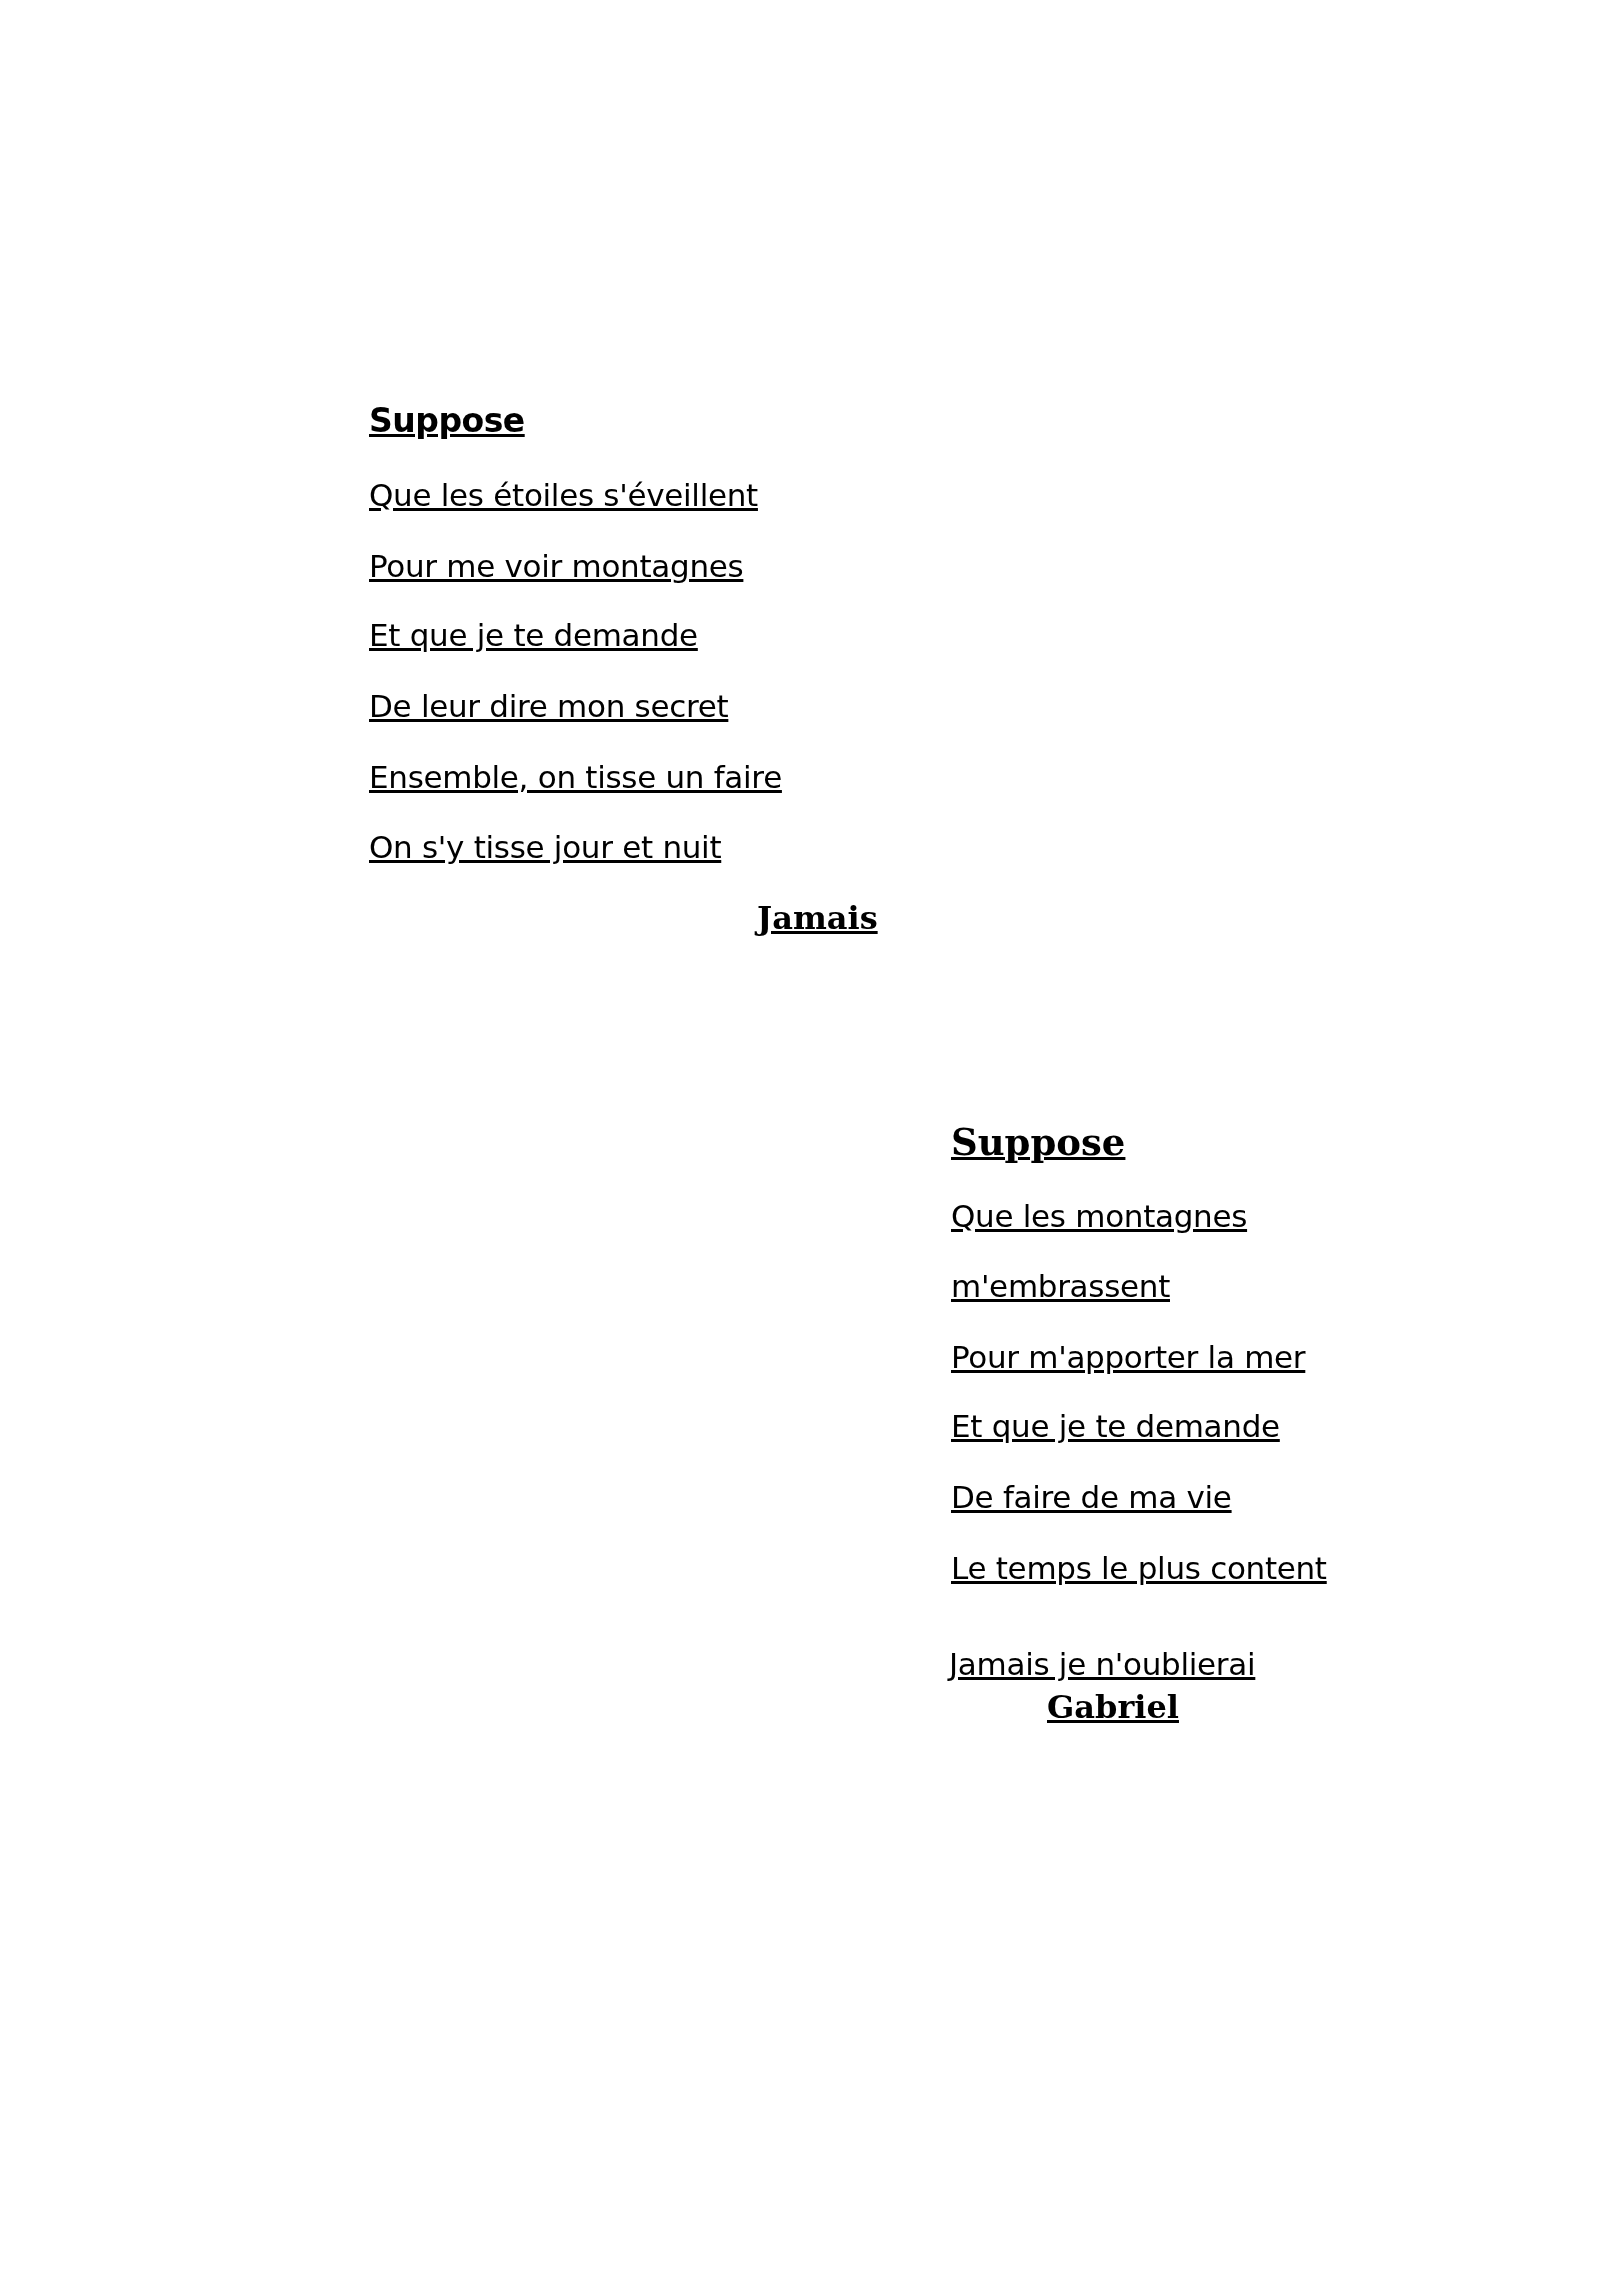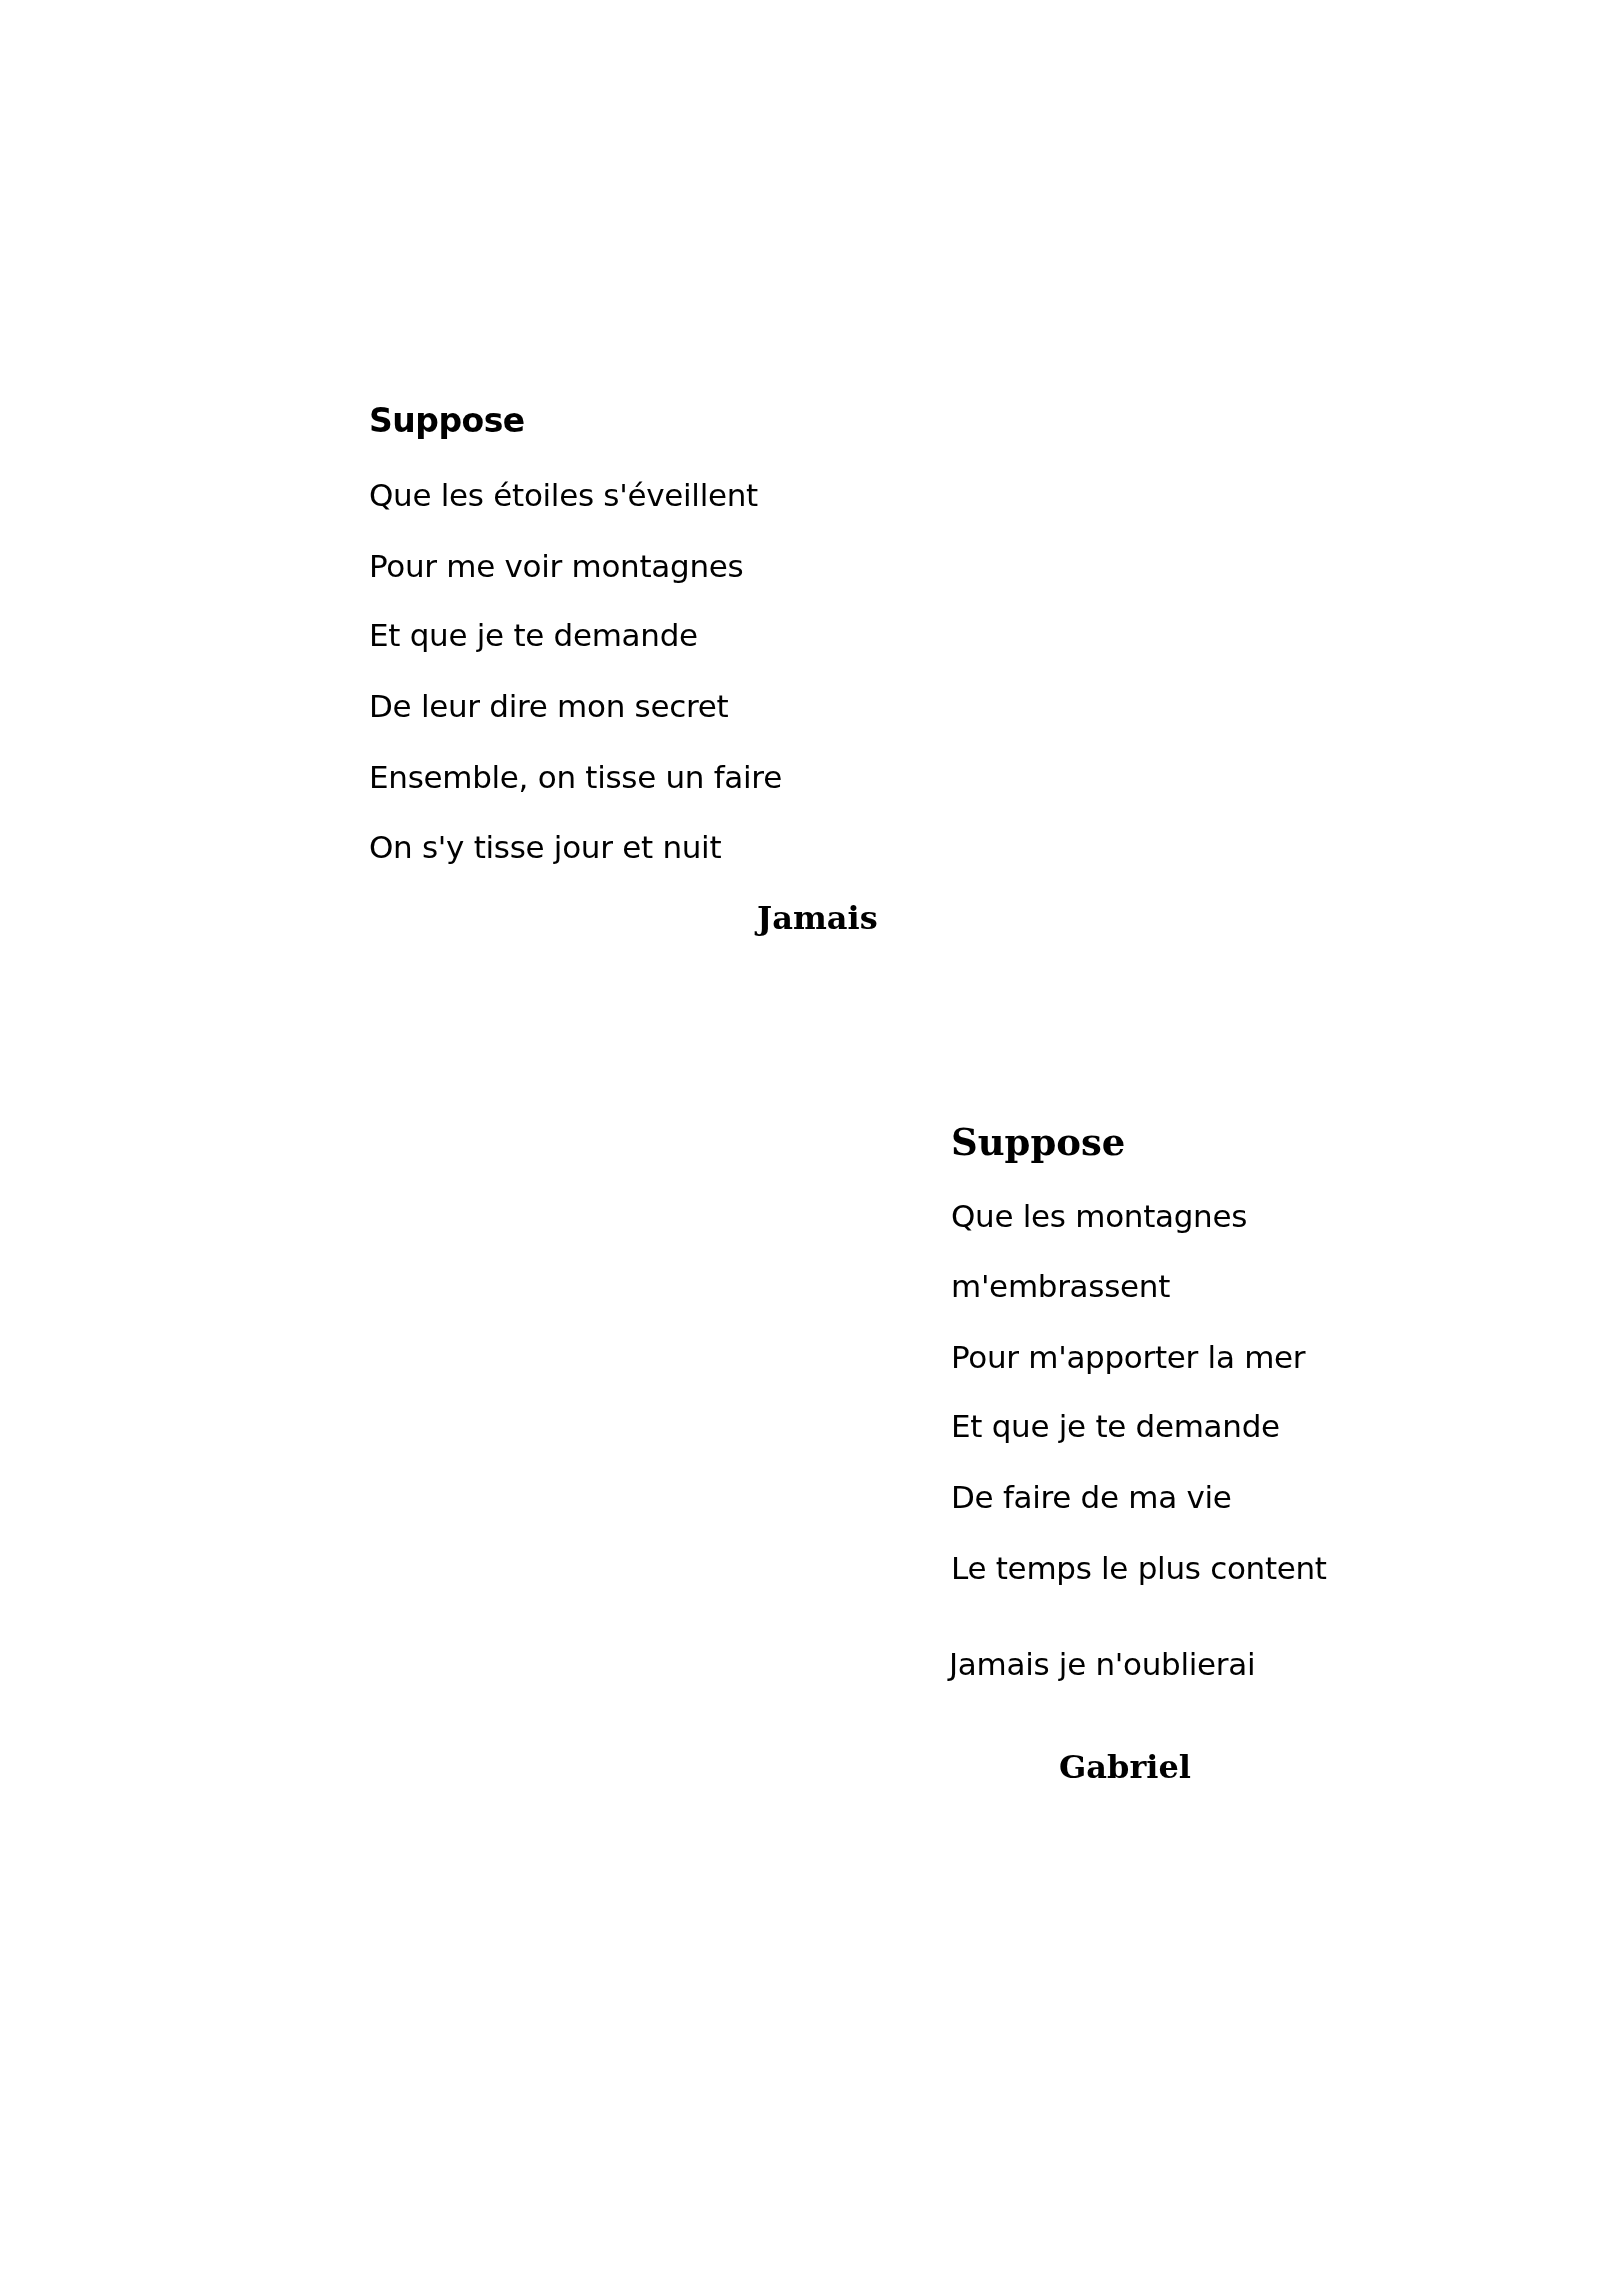--- a/index.html
+++ b/index.html
@@ -1,17 +1,17 @@
 <!DOCTYPE html>
 <html><head>
 <meta charset="utf-8">
 <style>
   html, body { margin:0; padding:0; background:#ffffff; }
   body { width:1621px; height:2293px; position:relative; overflow:hidden; color:#000; }
-  .t { position:absolute; white-space:nowrap; line-height:1; }
+  .t { position:absolute; white-space:nowrap; line-height:1;text-decoration:underline; }
   .sans { font-family:"DejaVu Sans", "Liberation Sans", sans-serif; font-size:31px; letter-spacing:-0.3px; }
   .sans-title { font-family:"DejaVu Sans", "Liberation Sans", sans-serif; font-size:33px; font-weight:bold; letter-spacing:-0.5px; }
   .serif-title { font-family:"DejaVu Serif", "Liberation Serif", serif; font-size:37px; font-weight:bold; letter-spacing:0px; }
   .serif-author { font-family:"DejaVu Serif", "Liberation Serif", serif; font-size:32px; font-weight:bold; }
 </style>
 </head>
 <body>
 
 <div>
 
@@ -28,17 +28,17 @@
 
   <div>
     <div class="t serif-title" style="left:951px; top:1124px;">Suppose</div>
     <div class="t sans" style="left:951px; top:1201px;">Que les montagnes</div>
     <div class="t sans" style="left:951px; top:1271px;">m'embrassent</div>
     <div class="t sans" style="left:951px; top:1342px;">Pour m'apporter la mer</div>
     <div class="t sans" style="left:951px; top:1411px;">Et que je te demande</div>
     <div class="t sans" style="left:951px; top:1482px;">De faire de ma vie</div>
     <div class="t sans" style="left:951px; top:1553px;text-align:center;">Le temps le plus content</div>
     <div class="t sans" style="left:949px; top:1622px;margin-top:27px;">Jamais je n'oublierai</div>
-    <div class="t serif-author" style="left:1047px; top:1751px;margin-left:12px;">Gabriel</div>
+    <div class="t serif-author" style="left:1047px; top:1691px;">Gabriel</div>
   </div>
 
 </div>
 
 
 </body></html>

